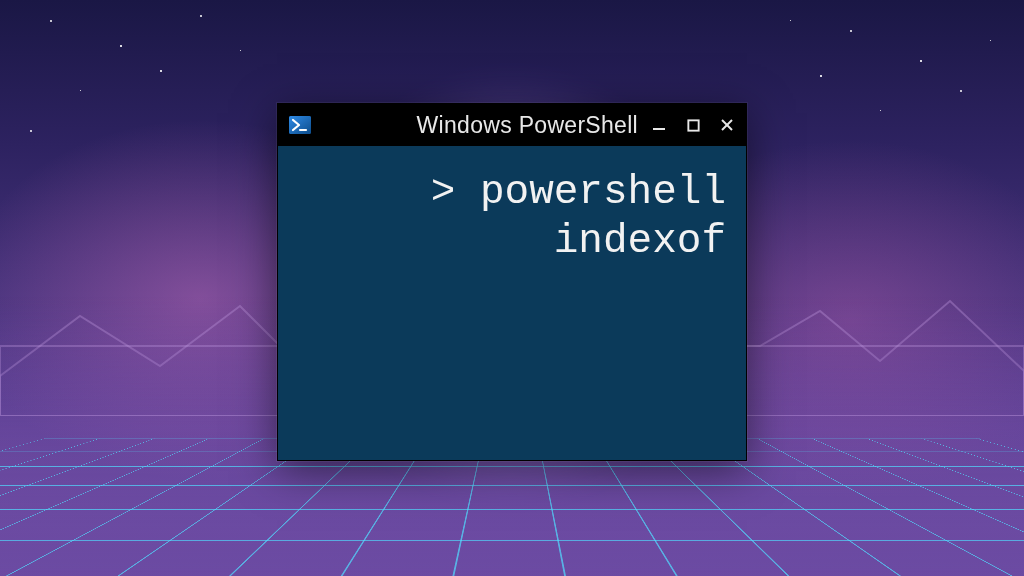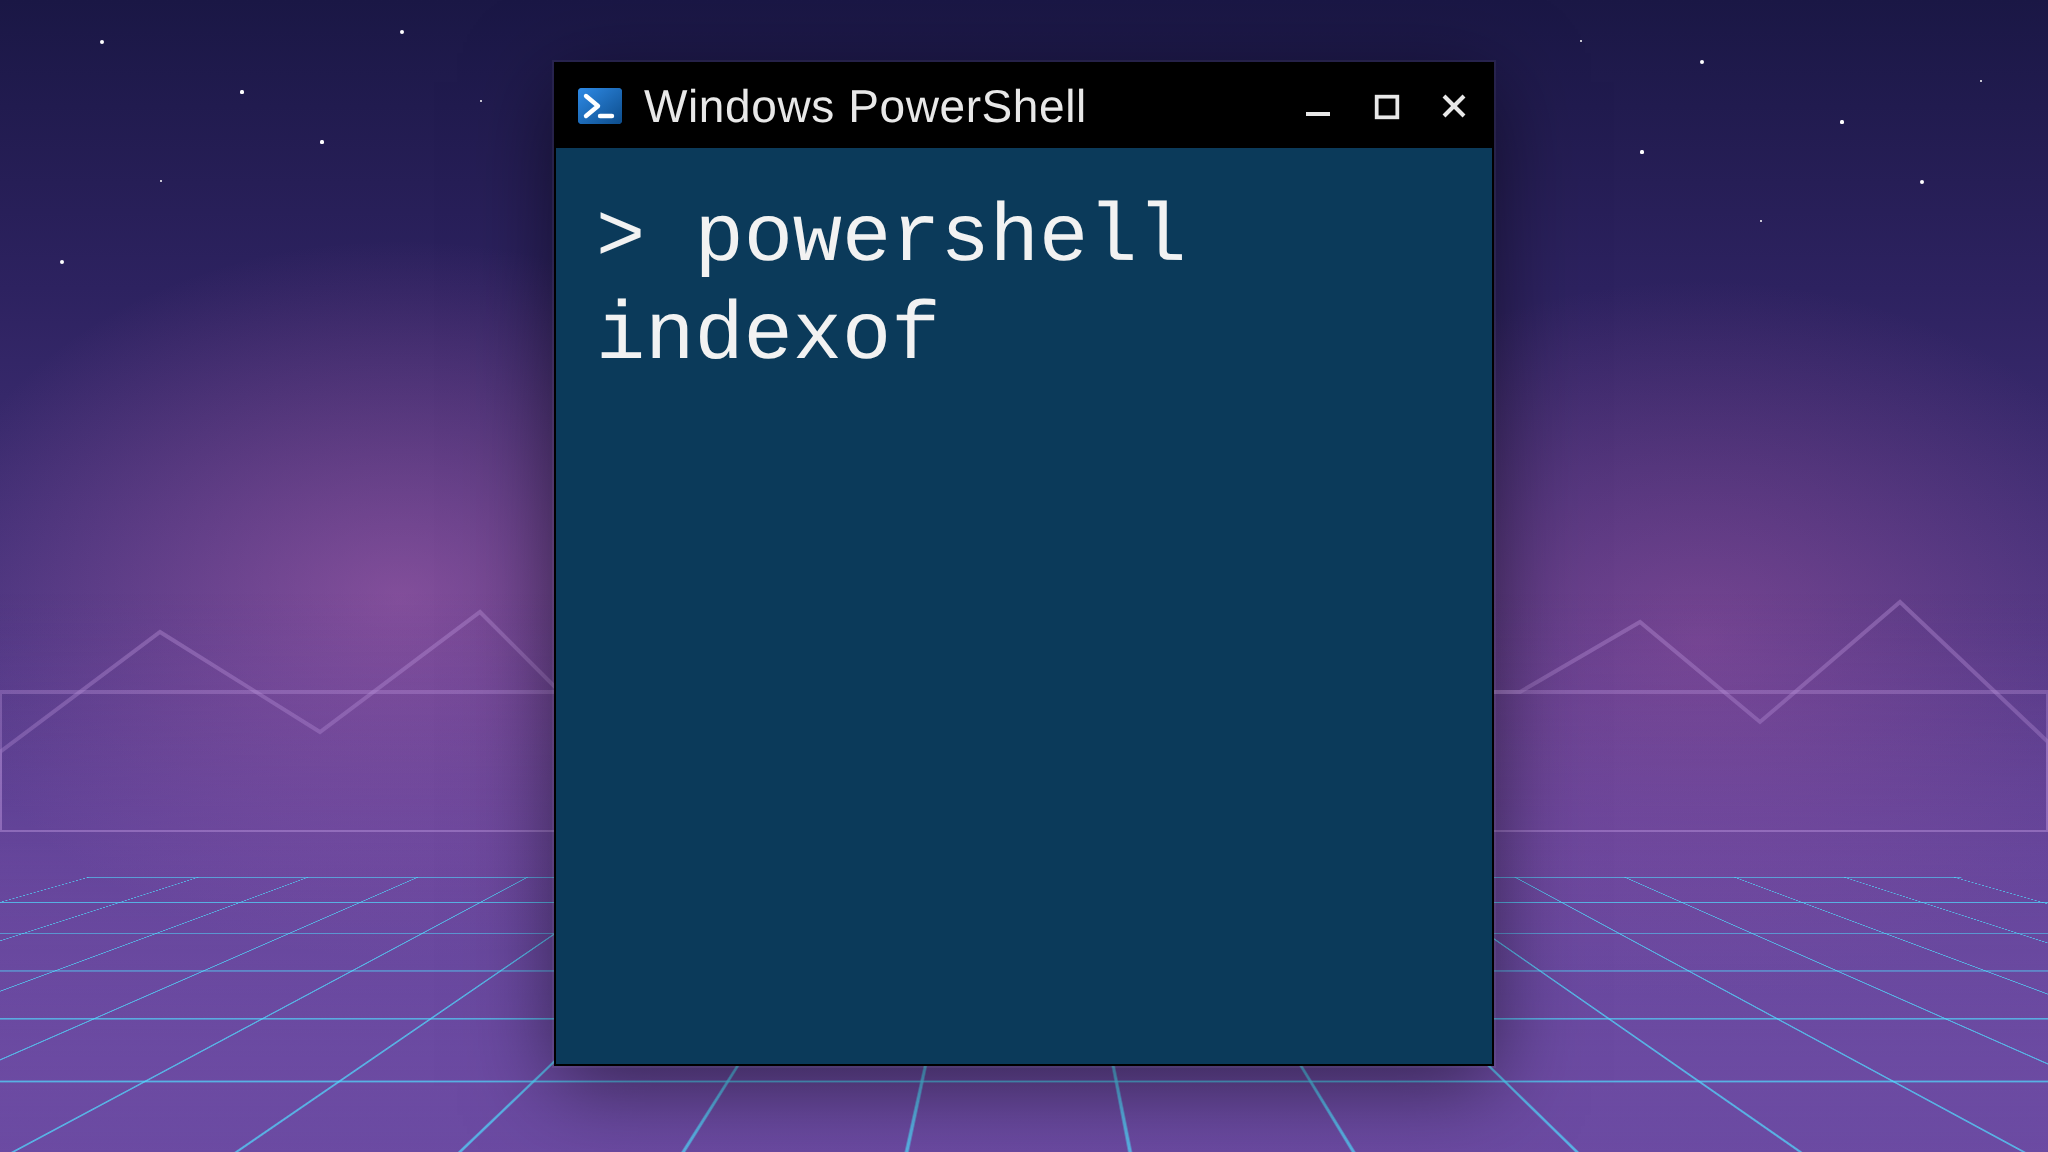--- a/index.html
+++ b/index.html
@@ -93,26 +93,27 @@
       background: radial-gradient(ellipse closest-side, rgba(190, 150, 255, 0.9), rgba(190, 150, 255, 0.4) 50%, transparent 72%);
       filter: blur(20px);
     }
     
     .terminal-window {
       position: absolute;
       left: 50%;
       top: 49%;
       transform: translate(-50%, -50%);
       width: 470px;
-      height: 502px;
+      height: 358px;
       background: #0b3a5a;
       border: 1px solid #000;
       box-shadow: 0 0 0 1px rgba(255,255,255,0.05), 0 10px 40px rgba(0,0,0,0.5);
       display: flex;
       flex-direction: column;
+      text-align: right;
     }
     
     .titlebar {
       height: 42px;
       background: #000;
       display: flex;
       align-items: center;
       padding: 0 8px 0 10px;
       gap: 10px;
     }

